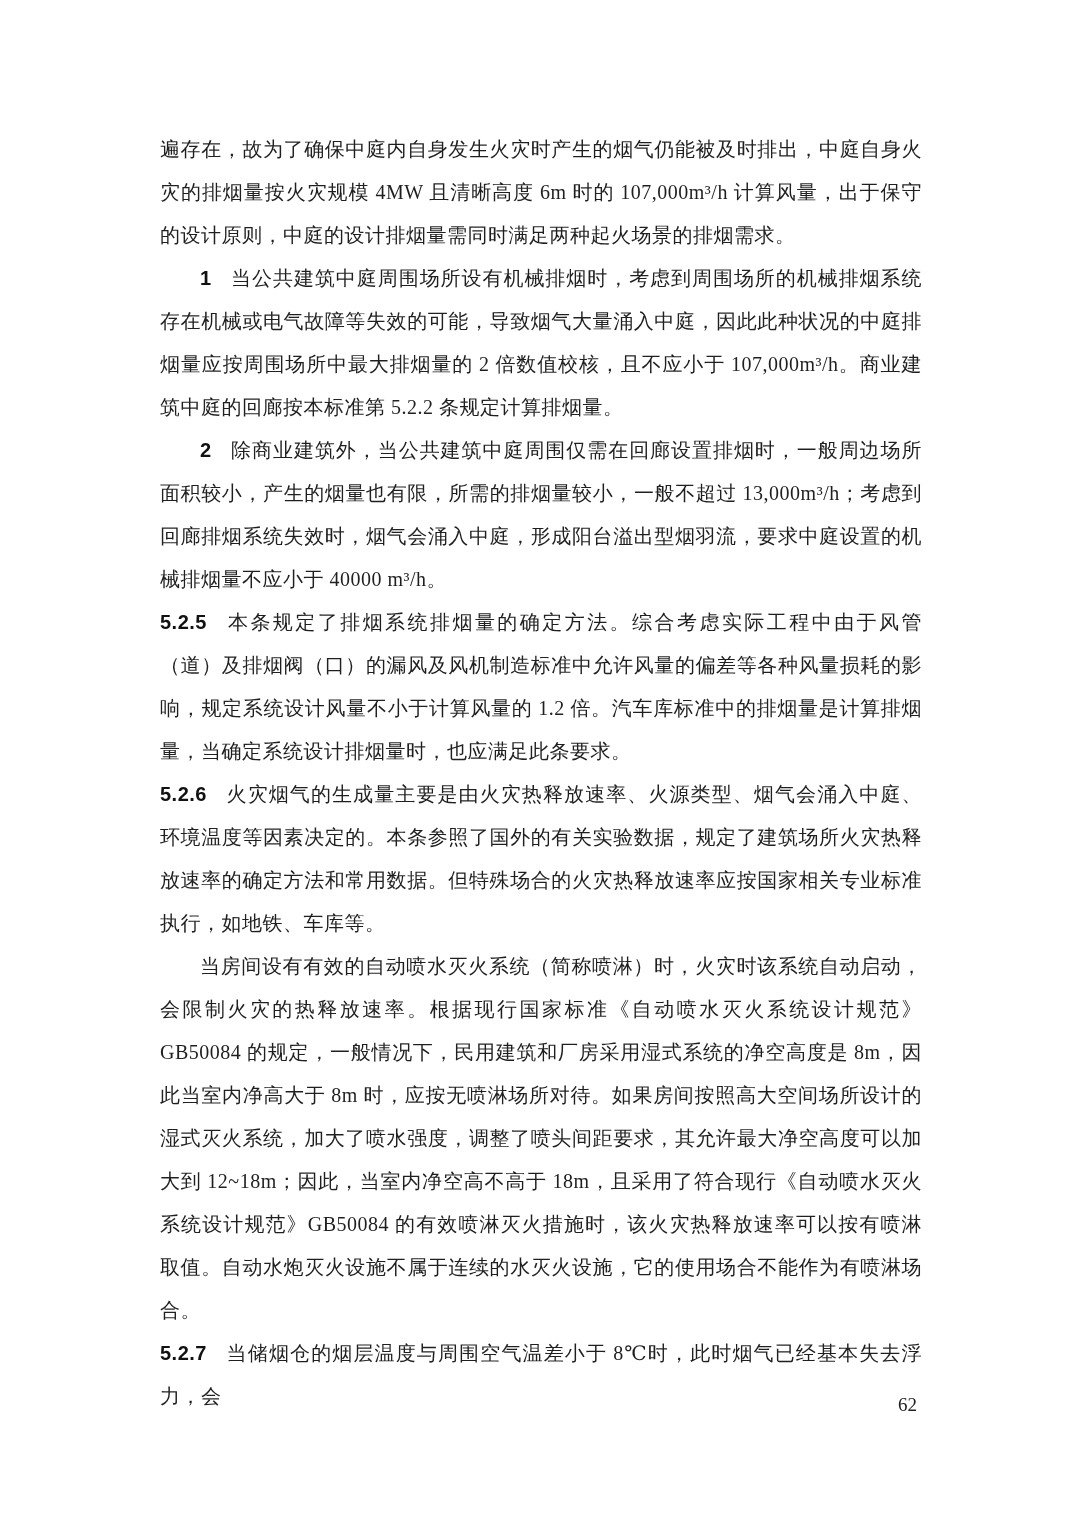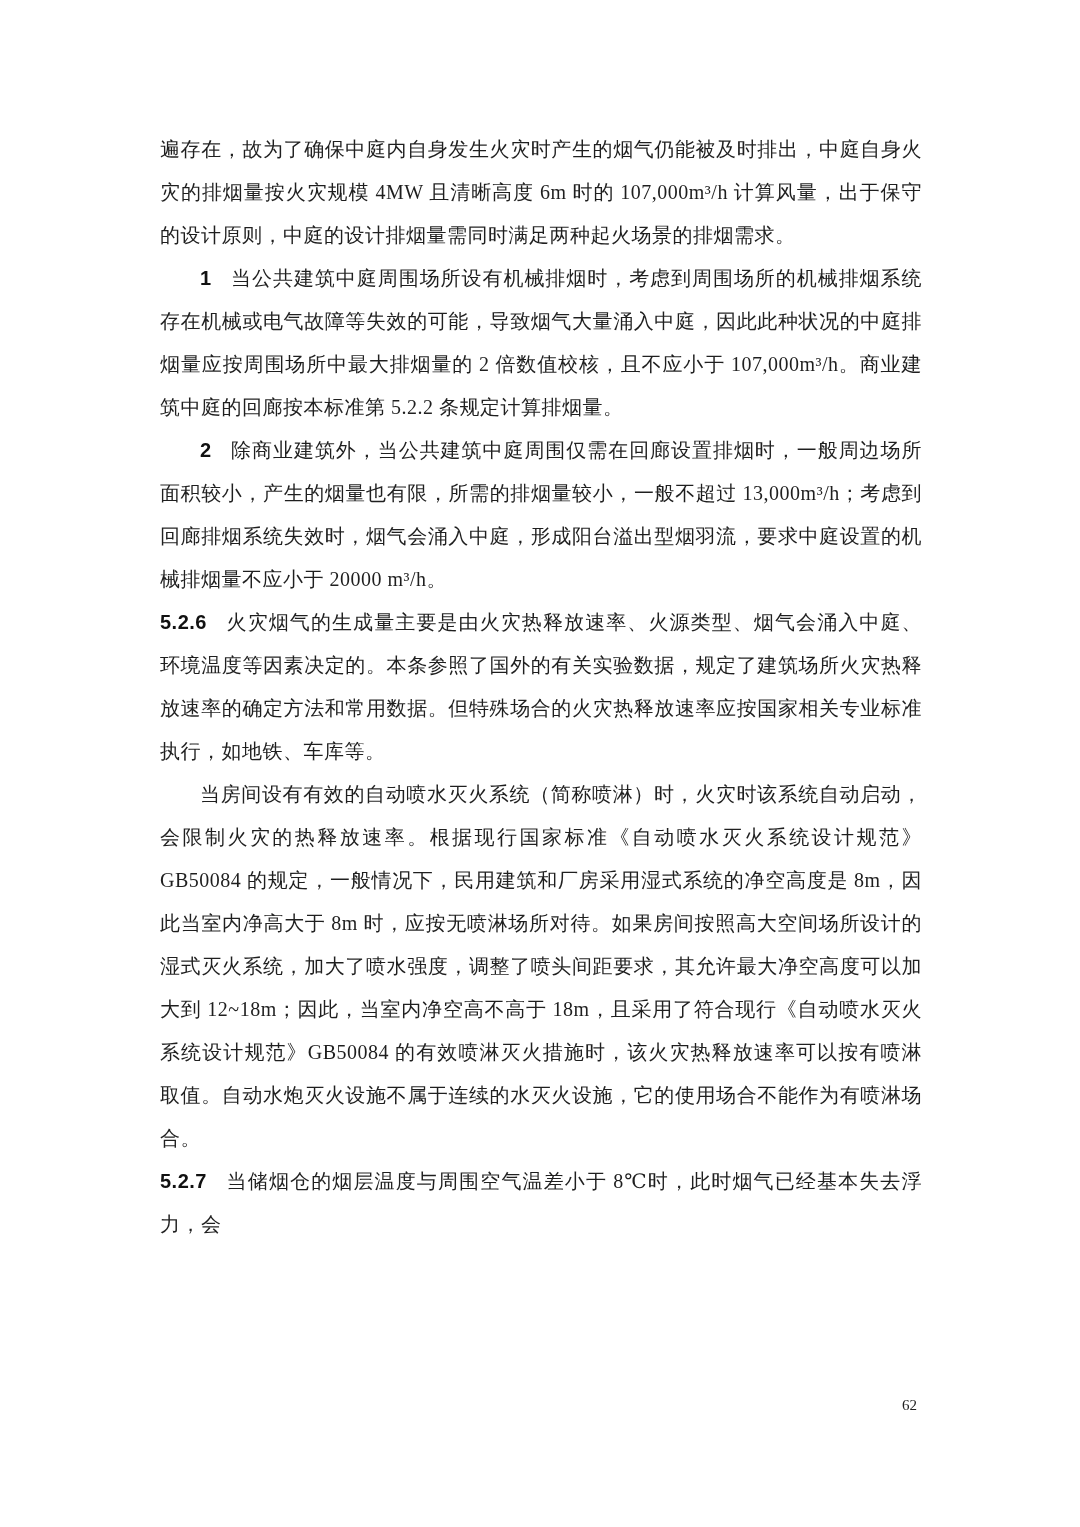--- a/index.html
+++ b/index.html
@@ -42,39 +42,40 @@
     font-weight: bold;
     color: #111111;
   }
   .plabel:not(:empty) {
     margin-right: 0.95em;
   }
   .page-number {
     position: absolute;
     top: 1390px;
     right: 163px;
-    font-size: 15px;
+    font-size: 19px;
     line-height: 30px;
     color: #1f1f1f;
     font-family: "Liberation Serif", "DejaVu Serif", serif;
   }
 </style>
 </head>
 <body>
 
 <div class="page">
   <div class="content">
 
     <p class="para flush"><span class="plabel"></span><span>遍存在，故为了确保中庭内自身发生火灾时产生的烟气仍能被及时排出，中庭自身火灾的排烟量按火灾规模 4MW 且清晰高度 6m 时的 107,000m³/h 计算风量，出于保守的设计原则，中庭的设计排烟量需同时满足两种起火场景的排烟需求。</span></p>
 
     <p class="para indent"><span class="plabel">1</span><span>当公共建筑中庭周围场所设有机械排烟时，考虑到周围场所的机械排烟系统存在机械或电气故障等失效的可能，导致烟气大量涌入中庭，因此此种状况的中庭排烟量应按周围场所中最大排烟量的 2 倍数值校核，且不应小于 107,000m³/h。商业建筑中庭的回廊按本标准第 5.2.2 条规定计算排烟量。</span></p>
 
-    <p class="para indent"><span class="plabel">2</span><span>除商业建筑外，当公共建筑中庭周围仅需在回廊设置排烟时，一般周边场所面积较小，产生的烟量也有限，所需的排烟量较小，一般不超过 13,000m³/h；考虑到回廊排烟系统失效时，烟气会涌入中庭，形成阳台溢出型烟羽流，要求中庭设置的机械排烟量不应小于 20000 m³/h。</span></p>
+    <p class="para indent"><span class="plabel">2</span><span>除商业建筑外，当公共建筑中庭周围仅需在回廊设置排烟时，一般周边场所面积较小，产生的烟量也有限，所需的排烟量较小，一般不超过 13,000m³/h；考虑到回廊排烟系统失效时，烟气会涌入中庭，形成阳台溢出型烟羽流，要求中庭设置的机械排烟量不应小于 40000 m³/h。</span></p>
 
 
+    <p class="para flush"><span class="plabel">5.2.5</span><span>本条规定了排烟系统排烟量的确定方法。综合考虑实际工程中由于风管（道）及排烟阀（口）的漏风及风机制造标准中允许风量的偏差等各种风量损耗的影响，规定系统设计风量不小于计算风量的 1.2 倍。汽车库标准中的排烟量是计算排烟量，当确定系统设计排烟量时，也应满足此条要求。</span></p>
 
     <p class="para flush"><span class="plabel">5.2.6</span><span>火灾烟气的生成量主要是由火灾热释放速率、火源类型、烟气会涌入中庭、环境温度等因素决定的。本条参照了国外的有关实验数据，规定了建筑场所火灾热释放速率的确定方法和常用数据。但特殊场合的火灾热释放速率应按国家相关专业标准执行，如地铁、车库等。</span></p>
 
     <p class="para indent"><span class="plabel"></span><span>当房间设有有效的自动喷水灭火系统（简称喷淋）时，火灾时该系统自动启动，会限制火灾的热释放速率。根据现行国家标准《自动喷水灭火系统设计规范》GB50084 的规定，一般情况下，民用建筑和厂房采用湿式系统的净空高度是 8m，因此当室内净高大于 8m 时，应按无喷淋场所对待。如果房间按照高大空间场所设计的湿式灭火系统，加大了喷水强度，调整了喷头间距要求，其允许最大净空高度可以加大到 12~18m；因此，当室内净空高不高于 18m，且采用了符合现行《自动喷水灭火系统设计规范》GB50084 的有效喷淋灭火措施时，该火灾热释放速率可以按有喷淋取值。自动水炮灭火设施不属于连续的水灭火设施，它的使用场合不能作为有喷淋场合。</span></p>
 
     <p class="para flush"><span class="plabel">5.2.7</span><span>当储烟仓的烟层温度与周围空气温差小于 8℃时，此时烟气已经基本失去浮力，会</span></p>
 
   </div>
 
   <div class="page-number">62</div>

